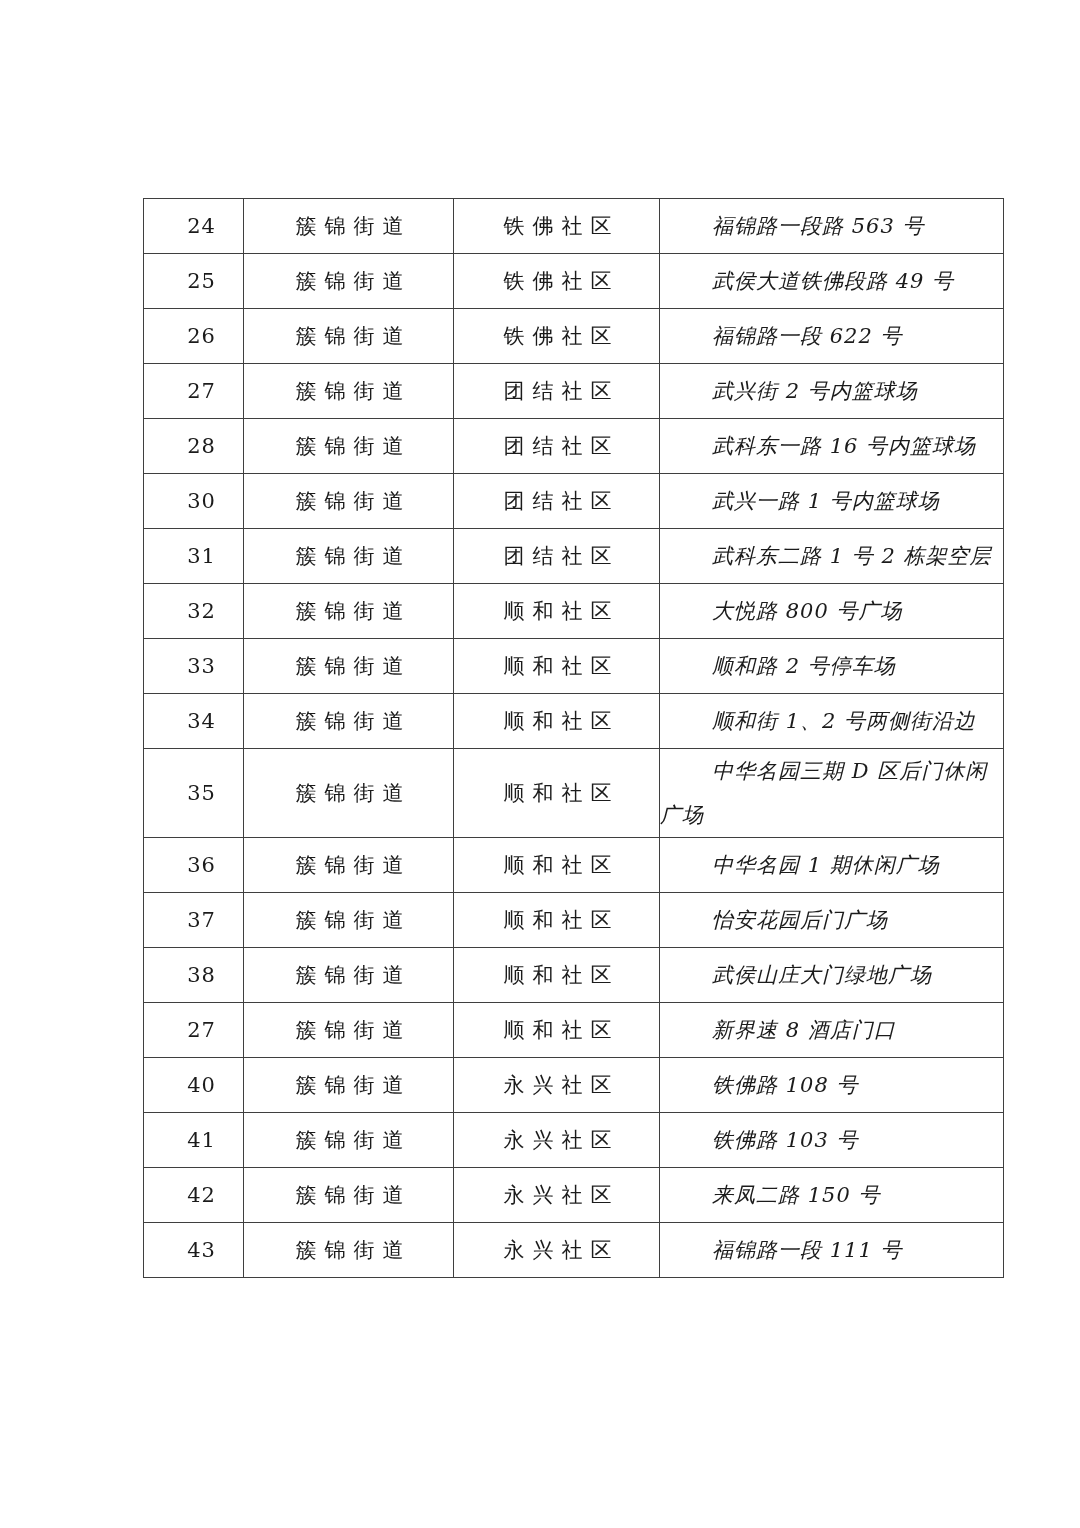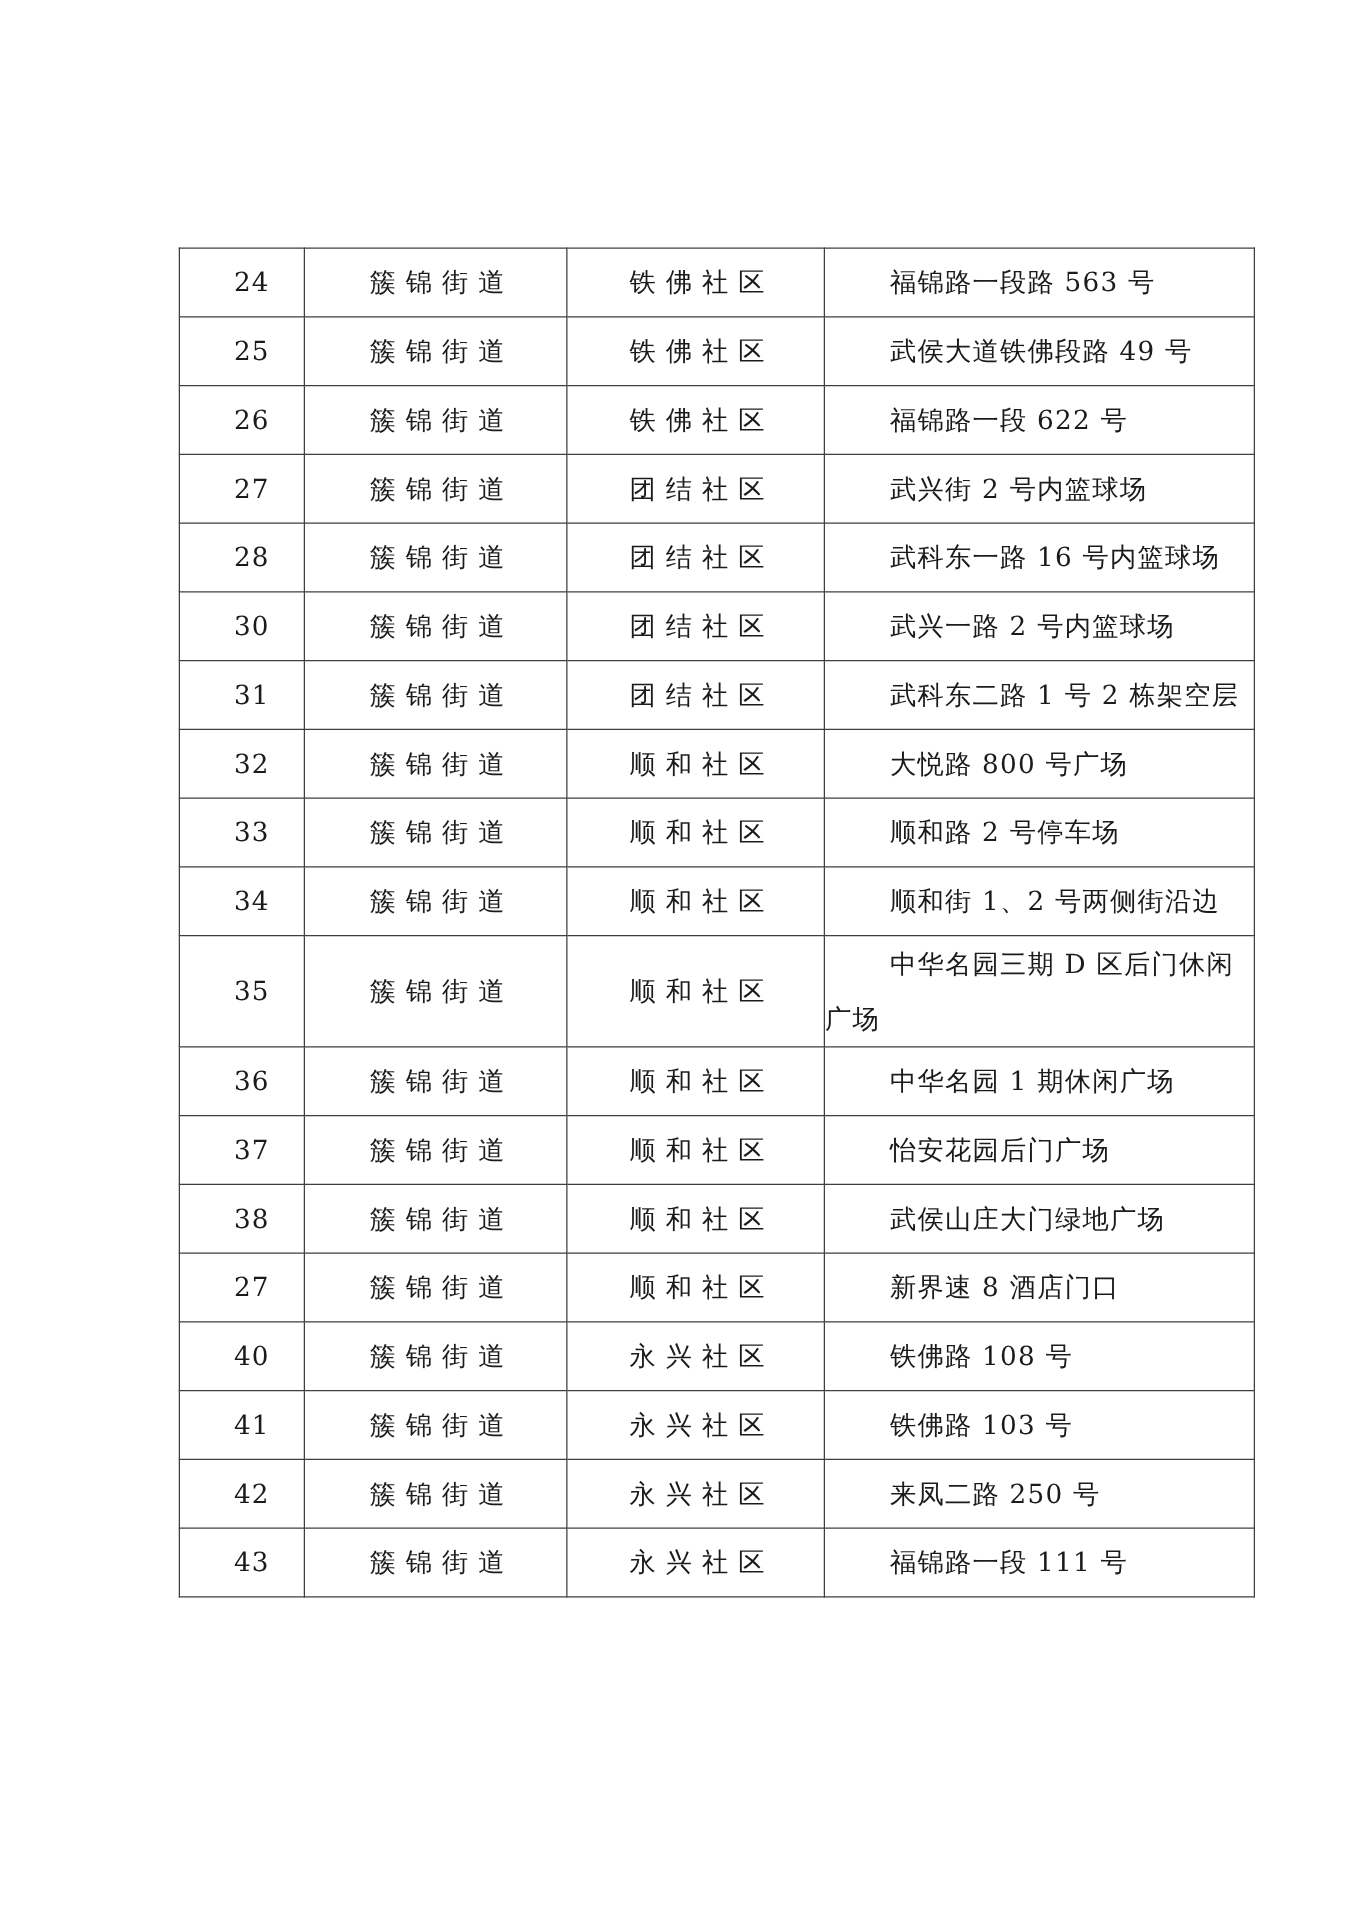--- a/index.html
+++ b/index.html
@@ -49,20 +49,21 @@
     text-align: center;
     letter-spacing: 8px;
     text-indent: 10px;
   }
   td.c-addr {
     text-align: left;
     padding: 5px 4px 5px 6px;
     text-indent: 52px;
     line-height: 44px;
     letter-spacing: 1px;
+    font-style: italic;
   }
 </style>
 </head>
 <body>
 
 <div class="page">
   <table class="loc-table">
     <colgroup>
       <col style="width:100px">
       <col style="width:210px">
@@ -97,21 +98,21 @@
         <tr>
     <td class="c-no">28</td>
     <td class="c-street">簇锦街道</td>
     <td class="c-comm">团结社区</td>
     <td class="c-addr">武科东一路 16 号内篮球场</td>
   </tr>
         <tr>
     <td class="c-no">30</td>
     <td class="c-street">簇锦街道</td>
     <td class="c-comm">团结社区</td>
-    <td class="c-addr">武兴一路 2 号内篮球场</td>
+    <td class="c-addr">武兴一路 1 号内篮球场</td>
   </tr>
         <tr>
     <td class="c-no">31</td>
     <td class="c-street">簇锦街道</td>
     <td class="c-comm">团结社区</td>
     <td class="c-addr">武科东二路 1 号 2 栋架空层</td>
   </tr>
         <tr>
     <td class="c-no">32</td>
     <td class="c-street">簇锦街道</td>
@@ -169,21 +170,21 @@
         <tr>
     <td class="c-no">41</td>
     <td class="c-street">簇锦街道</td>
     <td class="c-comm">永兴社区</td>
     <td class="c-addr">铁佛路 103 号</td>
   </tr>
         <tr>
     <td class="c-no">42</td>
     <td class="c-street">簇锦街道</td>
     <td class="c-comm">永兴社区</td>
-    <td class="c-addr">来凤二路 250 号</td>
+    <td class="c-addr">来凤二路 150 号</td>
   </tr>
         <tr>
     <td class="c-no">43</td>
     <td class="c-street">簇锦街道</td>
     <td class="c-comm">永兴社区</td>
     <td class="c-addr">福锦路一段 111 号</td>
   </tr>
       </tbody>
   </table>
 </div>

